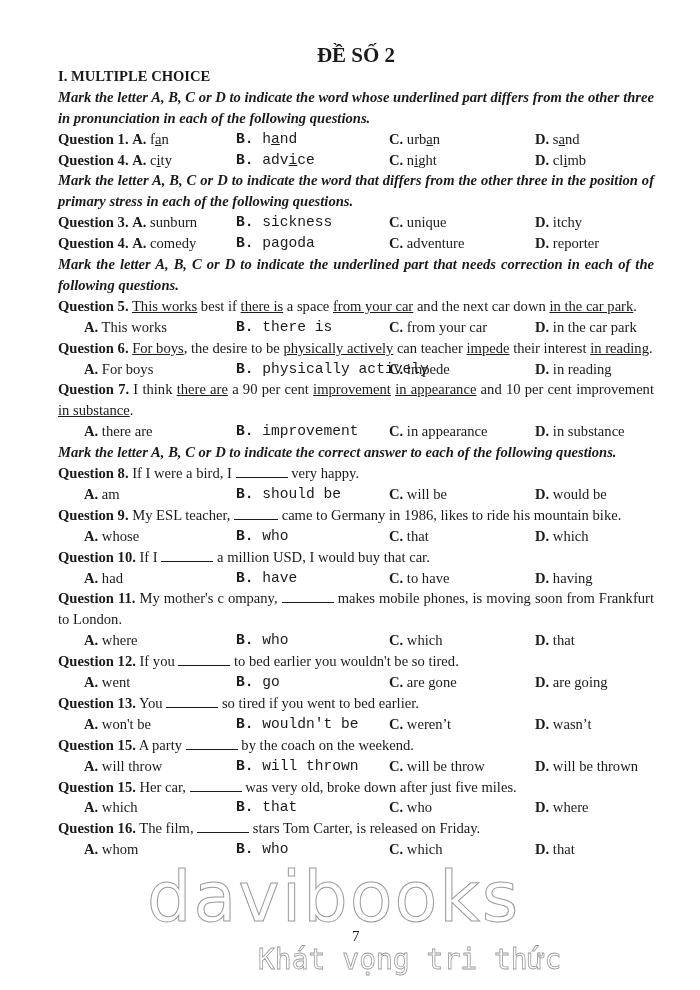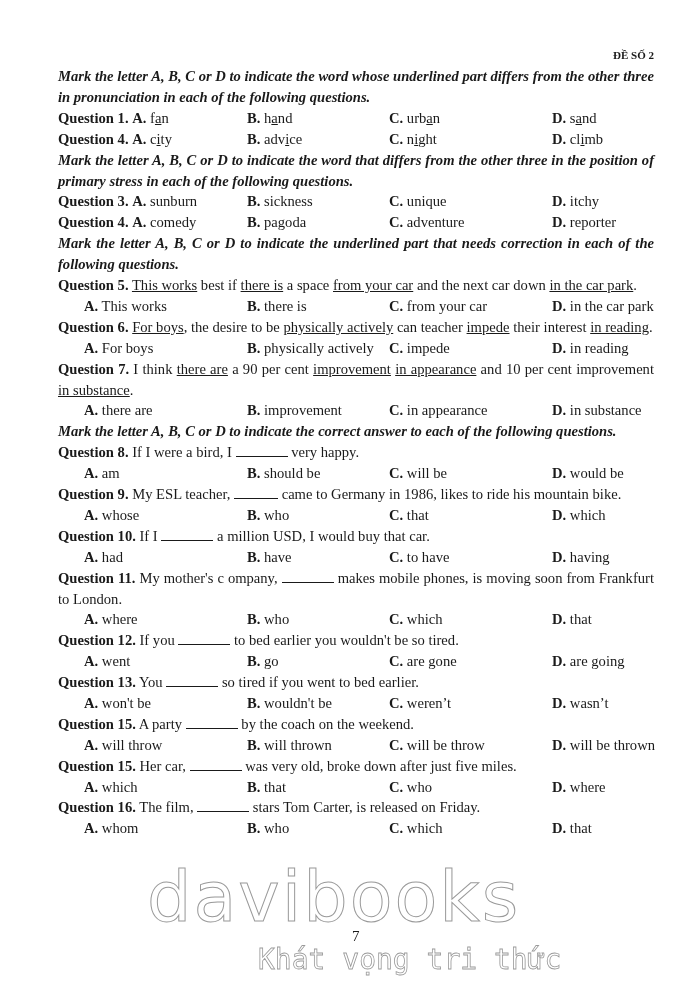--- a/index.html
+++ b/index.html
@@ -2,31 +2,31 @@
 <html><head>
 <meta charset="utf-8">
 <style>
   html, body { margin: 0; padding: 0; background: #ffffff; }
   body {
     width: 700px; height: 990px; position: relative; overflow: hidden;
     font-family: "Liberation Serif", "DejaVu Serif", serif;
     color: #1a1a1a; font-size: 14.6px;
   }
   .page { position: absolute; left: 58px; top: 44px; width: 596px; }
-  .title { text-align: right; font-weight: bold; font-size: 11px; height: 22px; line-height: 22px; margin-left: 0; }
+  .title { text-align: center; font-weight: bold; font-size: 21px; height: 22px; line-height: 22px; margin-left: 0; }
   .line { height: 20.9px; line-height: 20.9px; white-space: nowrap; position: relative; }
   .section { font-weight: bold; font-size: 14.6px; }
   .instr-block { line-height: 20.9px; text-align: justify; font-weight: bold; font-style: italic; }
   .qlabel { font-weight: bold; }
   .opt { position: absolute; top: 0; }
   .opt b { font-weight: bold; }
   .c0 { left: 19px; margin-left: 7px; }
-  .c1 { left: 189px; }
+  .c1 { left: 178px; font-family: Liberation Mono, monospace; }
   .c2 { left: 331px; }
-  .c3 { left: 494px; }
+  .c3 { left: 477px; }
   .stem { white-space: normal; height: auto; text-align: justify; line-height: 20.9px; }
   .u { text-decoration: underline; }
   .blank { display: inline-block; border-bottom: 1px solid #1a1a1a; height: 12px; vertical-align: baseline; }
   .b56 { width: 52px; } .b46 { width: 44px; }
   .watermark {
     position: absolute; left: 147px; top: 862px; width: 420px;
     font-family: "DejaVu Sans", sans-serif; font-size: 70px; letter-spacing: 2px;
     color: transparent; -webkit-text-stroke: 1px #9a9a9a; line-height: 70px;
   }
   .watermark2 {
@@ -34,20 +34,21 @@
     font-family: "DejaVu Sans Mono", monospace; font-size: 28px;
     color: transparent; -webkit-text-stroke: 0.8px #9a9a9a; line-height: 32px; text-align: right;
   }
   .pagenum { position: absolute; left: 352px; top: 928px; font-size: 15px; }
 </style>
 </head>
 <body>
 
 <div class="page">
   <div class="title">ĐỀ SỐ 2</div>
+  <div class="line section">I. MULTIPLE CHOICE</div>
 
   <div class="instr-block">Mark the letter A, B, C or D to indicate the word whose underlined part differs from the other three in pronunciation in each of the following questions.</div>
 
   <div class="line">
     <span class="qlabel">Question 1.</span>
     <span> <b>A.</b> <span>f</span><span class="u">a</span><span>n</span></span>
     <span class="opt c1"><b>B.</b> <span>h</span><span class="u">a</span><span>nd</span></span>
     <span class="opt c2"><b>C.</b> <span>urb</span><span class="u">a</span><span>n</span></span>
     <span class="opt c3"><b>D.</b> <span>s</span><span class="u">a</span><span>nd</span></span>
   </div>

